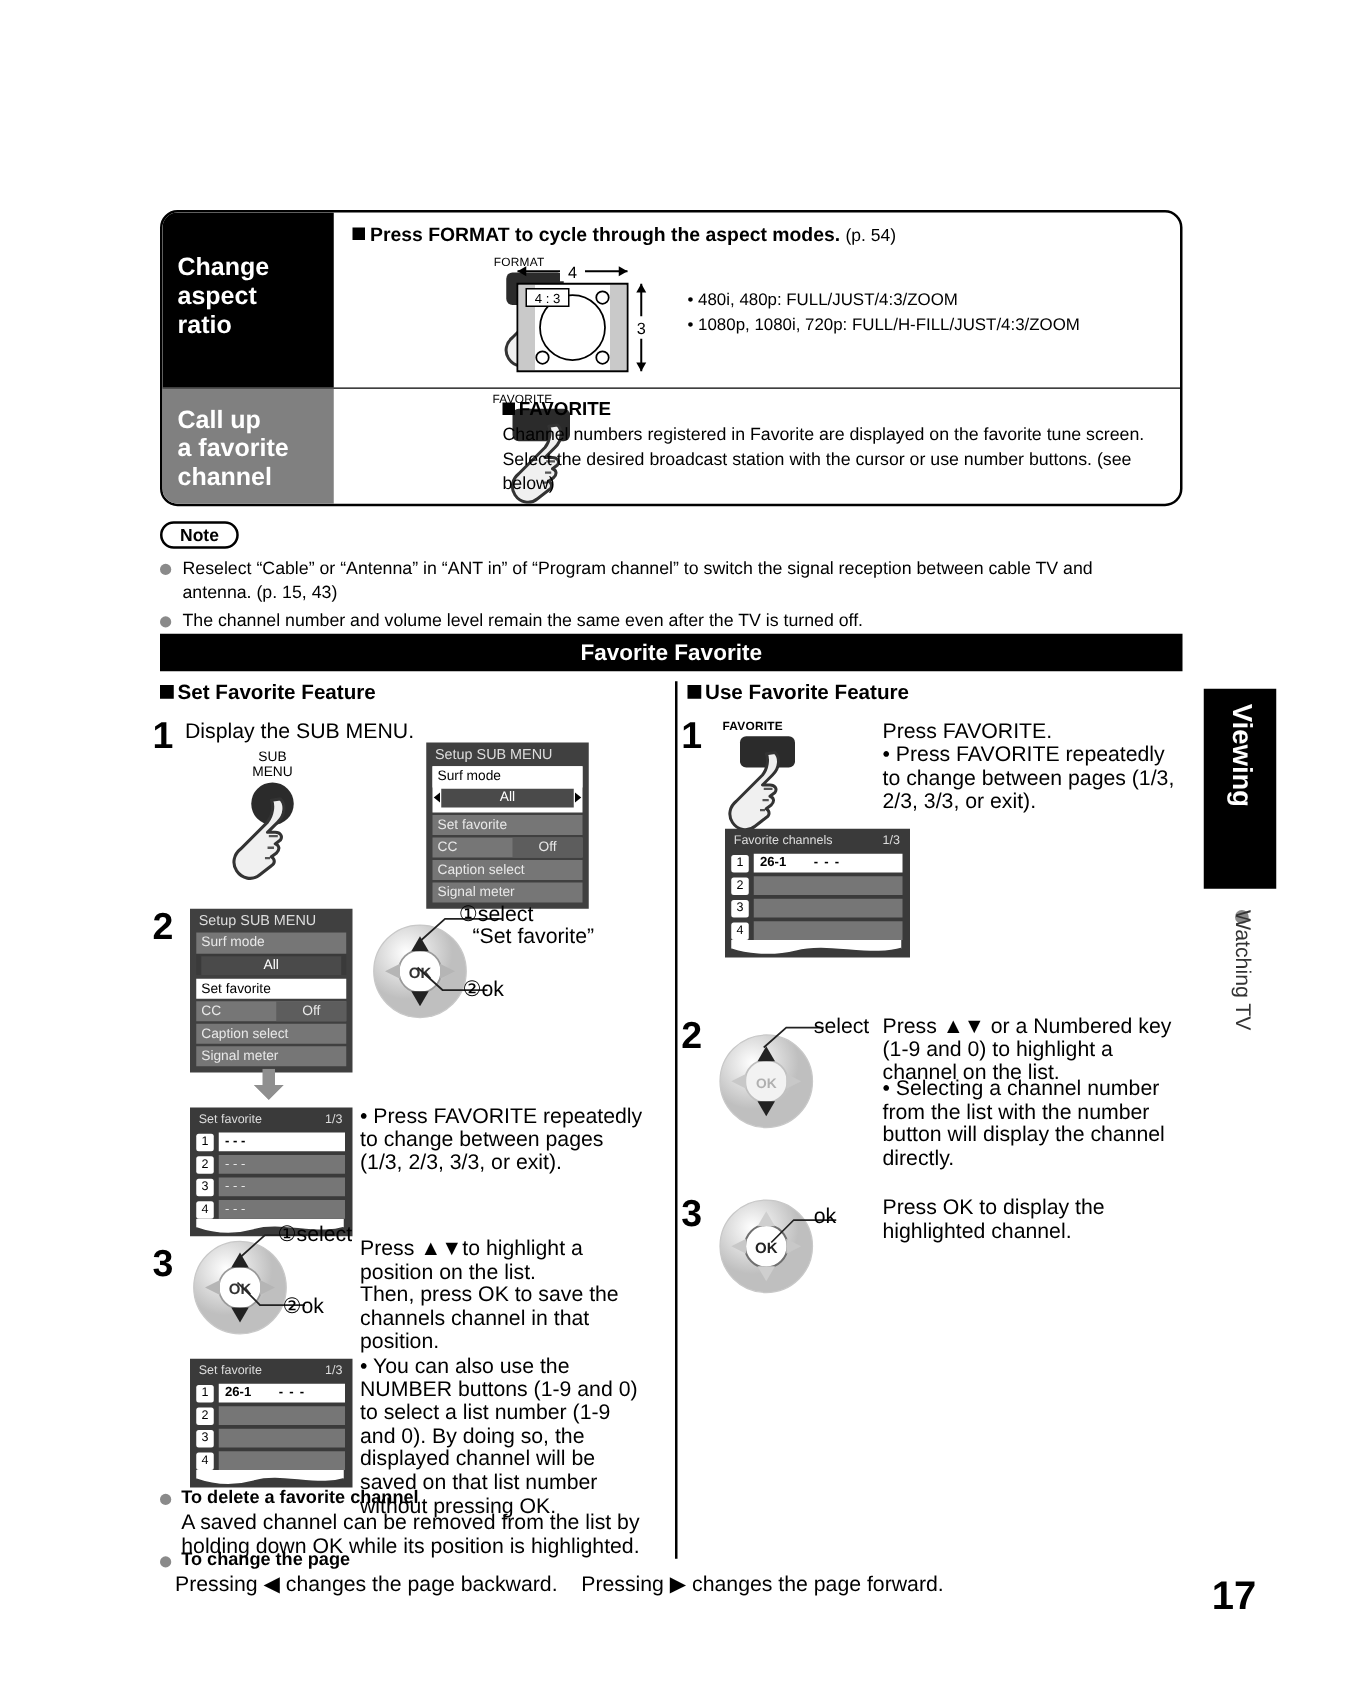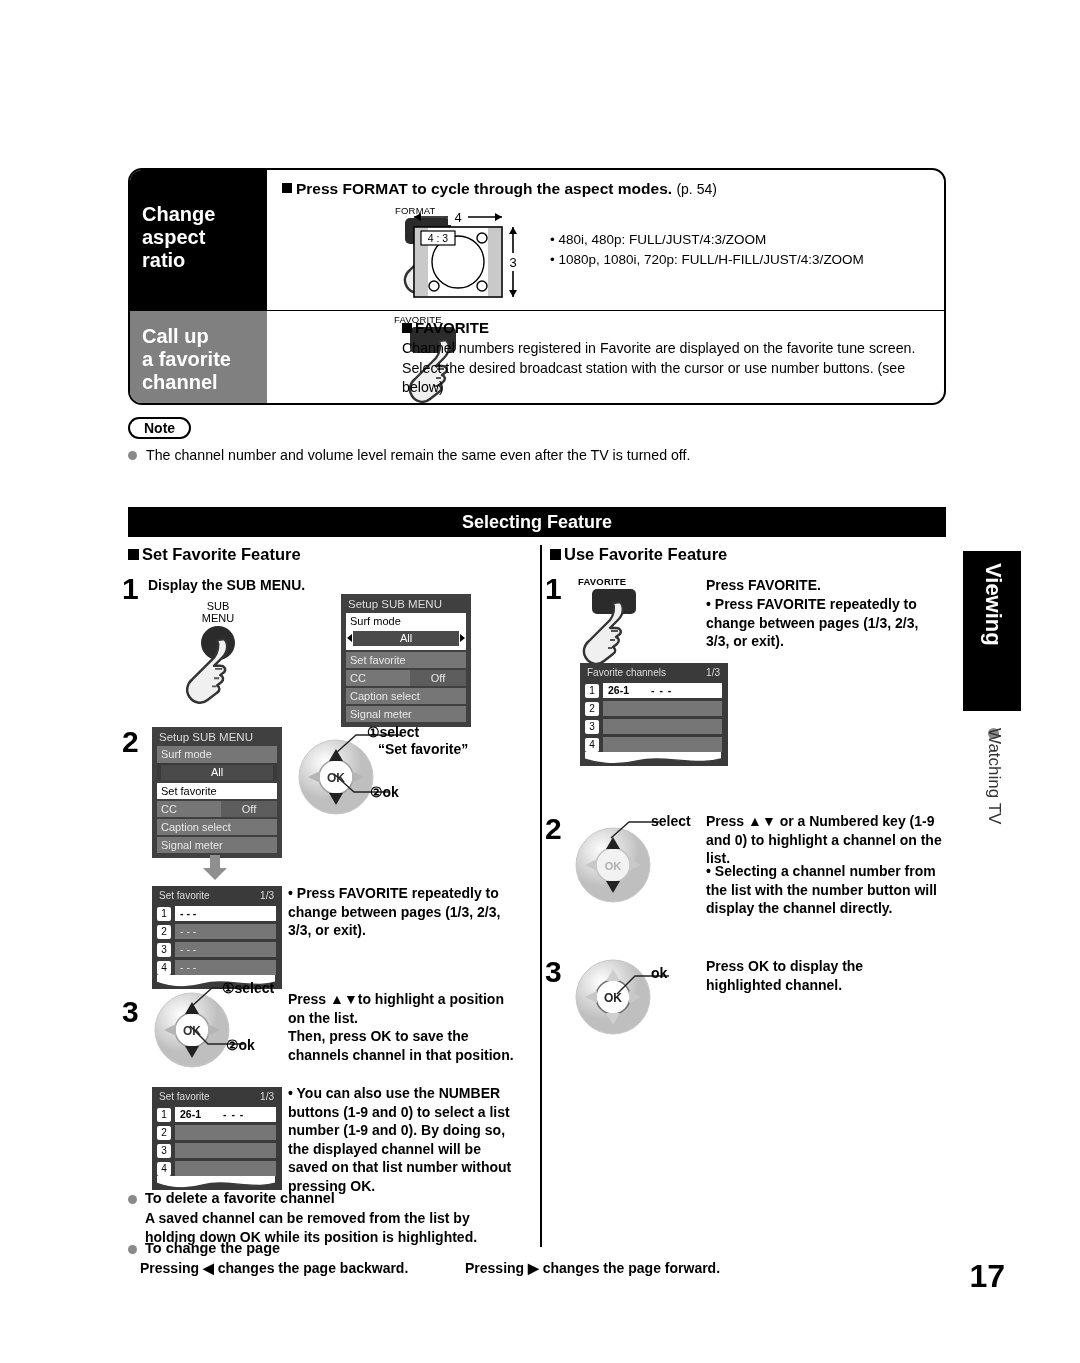--- a/index.html
+++ b/index.html
@@ -62,21 +62,21 @@
   }
 
   
   .colrule { position:absolute; left:540px; top:545px; width:2px; height:702px; background:#000; }
 
   .colhdr { position:absolute; font-size:16.5px; font-weight:bold; }
   .colhdr .sq { display:inline-block; width:11px; height:11px; background:#000; margin-right:3px; }
 
   .stepnum { position:absolute; font-size:30px; font-weight:bold; font-family:"Liberation Sans", sans-serif; }
 
-  .txt { position:absolute; font-size:14px; line-height:18.6px;font-weight:bold; }
+  .txt { position:absolute; font-size:17px; line-height:18.6px; }
 
   
   .tvmenu { position:absolute; background:#404040; padding:4px 5px 5px; }
   .tvmenu .title { color:#ddd; font-size:11.5px; margin:0 0 3px 2px; }
   .tvmenu .item {
     background:#767676; color:#e8e8e8; font-size:11px; height:16px; line-height:16px;
     padding:0 4px; margin-bottom:2px; position:relative;
   }
   .tvmenu .item.sel { background:#fff; color:#000; }
   .tvmenu .item .val { position:absolute; right:0; top:0; width:56px; height:16px; background:#5d5d5d; text-align:center; }
@@ -210,24 +210,25 @@
         <div style="font-size:15px;font-weight:bold;margin-bottom:3px;">
           <span style="display:inline-block;width:10px;height:10px;background:#000;margin-right:3px;"></span><span>FAVORITE</span>
         </div>
         <p style="margin:0;font-size:14.2px;line-height:19.5px;">Channel numbers registered in Favorite are displayed on the favorite tune screen. Select the desired broadcast station with the cursor or use number buttons. (see below)</p>
       </div>
     </div>
   </div>
 
   <div class="note-pill">Note</div>
   <div class="notelist">
+    <div class="li"><span class="bul"></span><span>Reselect “Cable” or “Antenna” in “ANT in” of “Program channel” to switch the signal reception between cable TV and antenna. (p. 15, 43)</span></div>
     <div class="li"><span class="bul"></span><span>The channel number and volume level remain the same even after the TV is turned off.</span></div>
   </div>
 
-  <div class="band">Selecting Feature</div>
+  <div class="band">Favorite Favorite</div>
 
   <div class="colrule"></div>
 
   <div class="colhdr" style="left:128px; top:545px;">
     <span class="sq"></span><span>Set Favorite Feature</span>
   </div>
 
   <div class="stepnum" style="left:122px; top:572px;">1</div>
   <div class="txt" style="left:148px; top:576px; width:220px;">Display the SUB MENU.</div>
 

